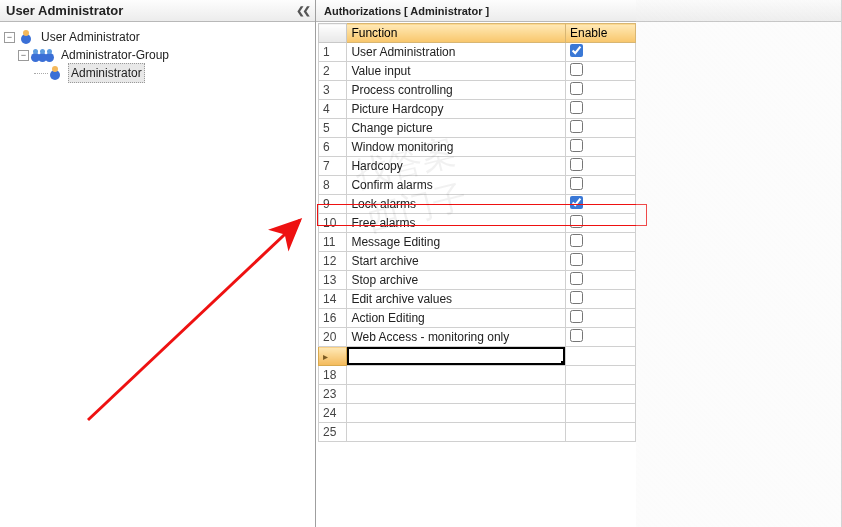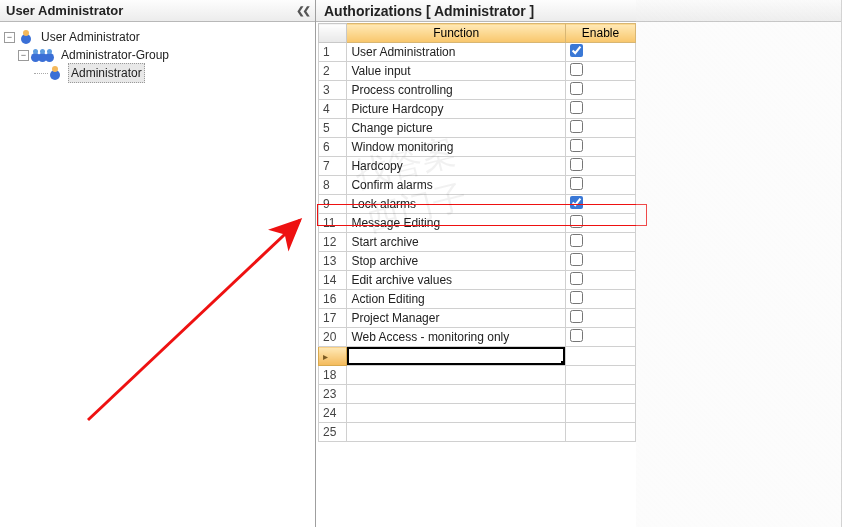--- a/index.html
+++ b/index.html
@@ -102,21 +102,21 @@
     background:#fff;
     position:relative;
     border-right:1px solid #c9c9c9;
   }
   .right-header {
     height:22px;
     background: linear-gradient(#fdfdfd,#ececec);
     border-bottom: 1px solid #b8b8b8;
     display:flex; align-items:center;
     padding-left:8px;
-    font-weight:bold; font-size:14px;
+    font-weight:bold; font-size:11px;
     color:#222;
   }
   .grid-wrap {
     position:absolute;
     left:2px; top:23px;
     width: 320px;
   }
   table.grid {
     border-collapse: collapse;
     table-layout: fixed;
@@ -130,21 +130,20 @@
     padding: 0 4px;
     background:#fff;
     text-align:left;
     overflow:hidden;
   }
   table.grid th {
     background: linear-gradient(#ffe9b6,#f8c66b);
     font-weight: normal;
     color:#000;
     border-color:#d8b673;
-    text-align:center;
   }
   table.grid th.corner {
     background: linear-gradient(#fefefe,#e8e8e8);
     border-color:#c8c8c8;
   }
   col.rownum { width:26px; }
   col.func   { width:200px; }
   col.enable { width:64px; }
   td.rowhead {
     background: linear-gradient(#fefefe,#e8e8e8);
@@ -314,20 +313,25 @@
               <td class="rowhead">8</td>
               <td>Confirm alarms</td>
               <td class="enable"><input type="checkbox" class="chk" style=""></td>
             </tr>
             <tr>
               <td class="rowhead">9</td>
               <td>Lock alarms</td>
               <td class="enable"><input type="checkbox" class="chk" checked="" style=""></td>
             </tr>
             <tr>
+              <td class="rowhead">10</td>
+              <td>Free alarms</td>
+              <td class="enable"><input type="checkbox" class="chk" style=""></td>
+            </tr>
+            <tr>
               <td class="rowhead">11</td>
               <td>Message Editing</td>
               <td class="enable"><input type="checkbox" class="chk" style=""></td>
             </tr>
             <tr>
               <td class="rowhead">12</td>
               <td>Start archive</td>
               <td class="enable"><input type="checkbox" class="chk" style=""></td>
             </tr>
             <tr>
@@ -336,25 +340,20 @@
               <td class="enable"><input type="checkbox" class="chk" style=""></td>
             </tr>
             <tr>
               <td class="rowhead">14</td>
               <td>Edit archive values</td>
               <td class="enable"><input type="checkbox" class="chk" style=""></td>
             </tr>
             <tr>
               <td class="rowhead">16</td>
               <td>Action Editing</td>
-              <td class="enable"><input type="checkbox" class="chk" style=""></td>
-            </tr>
-            <tr>
-              <td class="rowhead">17</td>
-              <td>Project Manager</td>
               <td class="enable"><input type="checkbox" class="chk" style=""></td>
             </tr>
             <tr>
               <td class="rowhead">20</td>
               <td>Web Access - monitoring only</td>
               <td class="enable"><input type="checkbox" class="chk" style=""></td>
             </tr>
             <tr>
               <td class="rowhead active-rowhead"></td>
               <td class="edit-cell">

